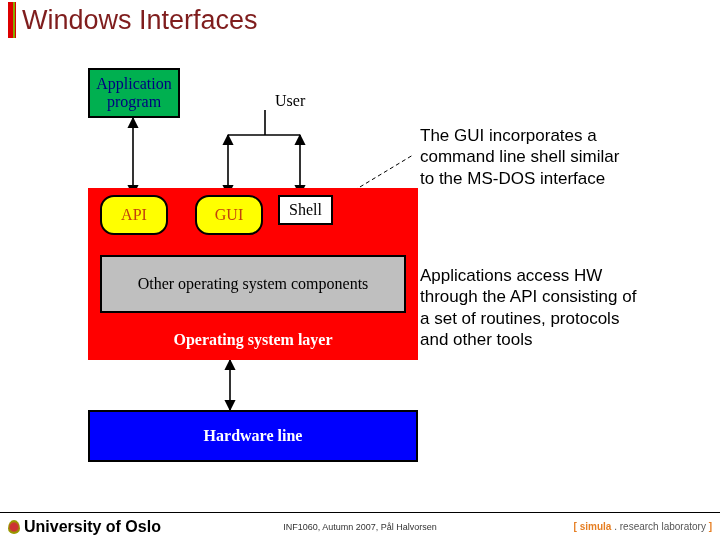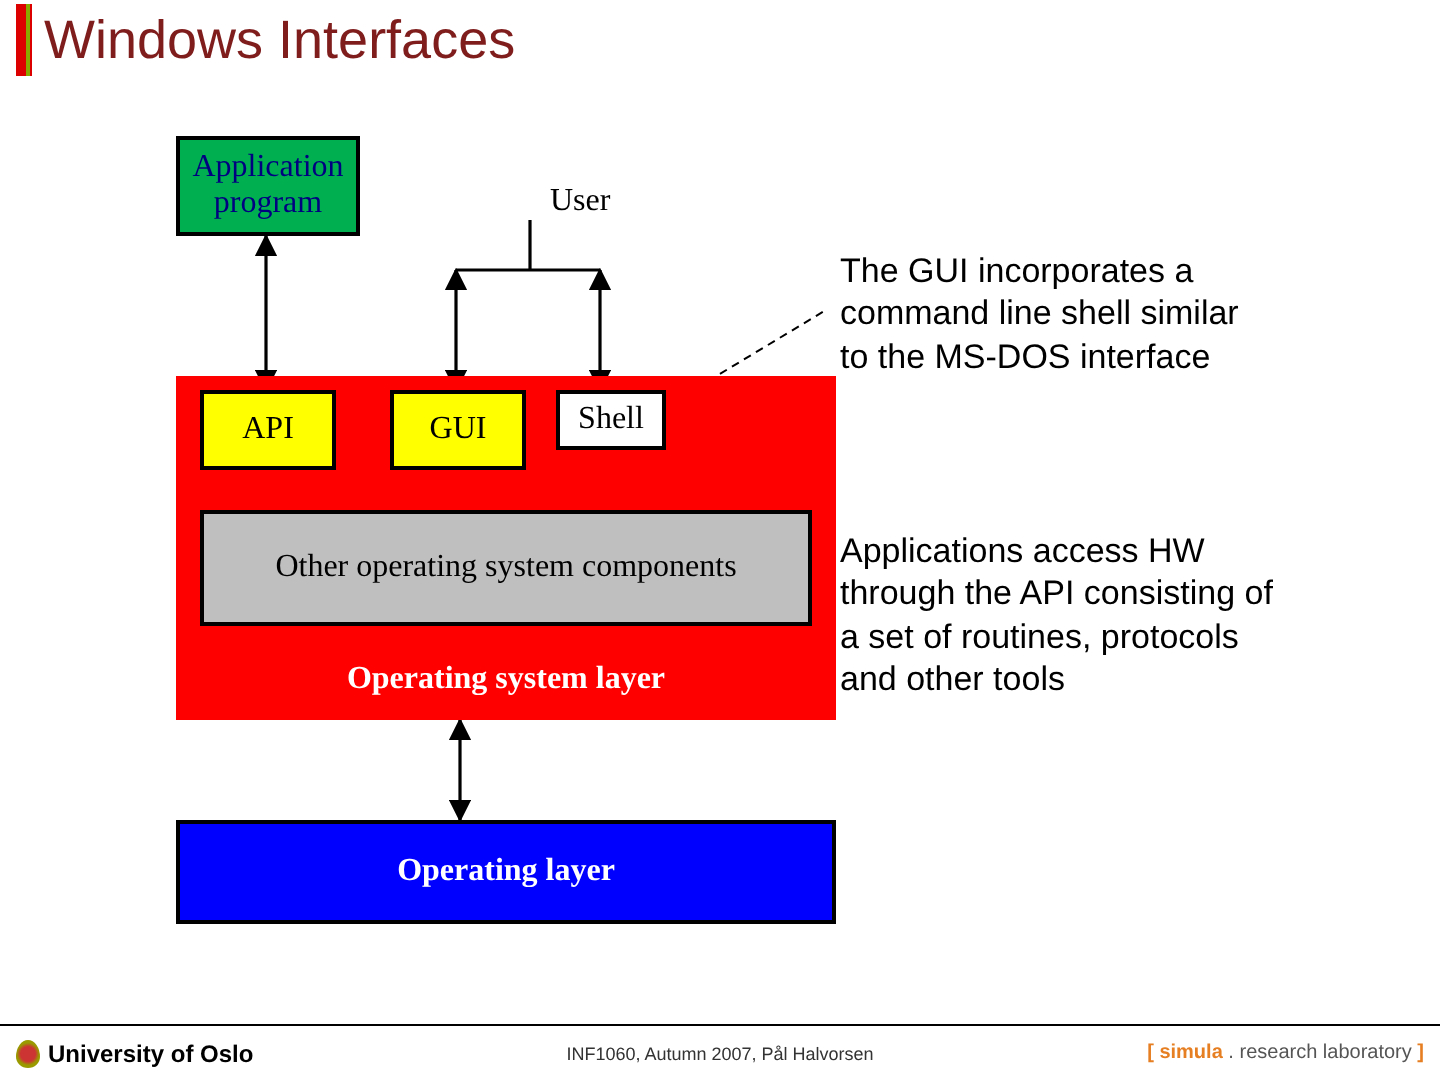--- a/index.html
+++ b/index.html
@@ -48,21 +48,21 @@
     display: flex;
     align-items: center;
     justify-content: center;
     text-align: center;
     font-family: "Times New Roman", serif;
     font-size: 16px;
     line-height: 1.15;
     padding: 6px 4px;
   }
   .green { background: #00b050; color: #000080; }
-  .yellow { background: #ffff00; color: #000000; }
+  .yellow { background: #ffff00; color: #c2410c; border-radius: 14px; }
   .grey { background: #bfbfbf; color: #000; }
   .red { background: #ff0000; color: #fff; }
   .blue { background: #0000ff; color: #fff; }
   .shell-box { background: #fff; color: #000; }
   .os-container {
     position: absolute;
     border: 3px solid #ff0000;
     background: #ff0000;
   }
   .note {
@@ -81,21 +81,21 @@
     display: flex;
     align-items: center;
     font-size: 9px;
   }
   .footer-left {
     display: flex;
     align-items: center;
     gap: 4px;
     padding-left: 8px;
     font-weight: bold;
-    font-size: 12px;
+    font-size: 16px;
   }
   .crest {
     width: 12px; height: 14px;
     background: radial-gradient(circle,#c33 40%,#990 60%);
     border-radius: 50% 50% 50% 50% / 60% 60% 40% 40%;
   }
   .footer-center {
     position: absolute;
     left: 50%;
     transform: translateX(-50%);
@@ -167,21 +167,21 @@
   <div class="box yellow" style="left:100px; top:155px; width:68px; height:40px;">API</div>
 
   <div class="box yellow" style="left:195px; top:155px; width:68px; height:40px;">GUI</div>
 
   <div class="box shell-box" style="left:278px; top:155px; width:55px; height:30px;">Shell</div>
 
   <div class="box grey" style="left:100px; top:215px; width:306px; height:58px;">Other operating system components</div>
 
   <div class="box red" style="left:88px; top:280px; width:330px; height:40px; border:none; font-weight:bold;">Operating system layer</div>
 
-  <div class="box blue" style="left:88px; top:370px; width:330px; height:52px; font-weight:bold;">Operating layer</div>
+  <div class="box blue" style="left:88px; top:370px; width:330px; height:52px; font-weight:bold;">Hardware line</div>
 
   <div class="note" style="left:420px; top:85px; width:210px;">The GUI incorporates a command line shell similar to the MS-DOS interface</div>
 
   <div class="note" style="left:420px; top:225px; width:230px;">Applications access HW through the API consisting of a set of routines, protocols and other tools</div>
 
 </div>
 
 <div class="footer">
   <div class="footer-left">
     <div class="crest"></div>

